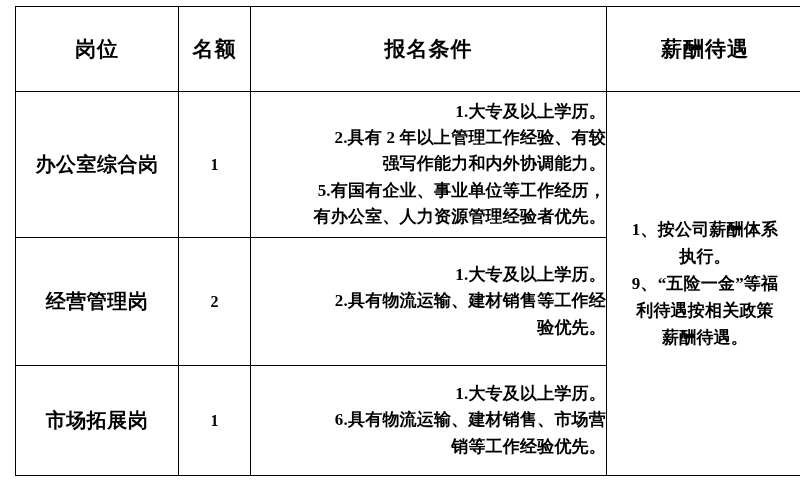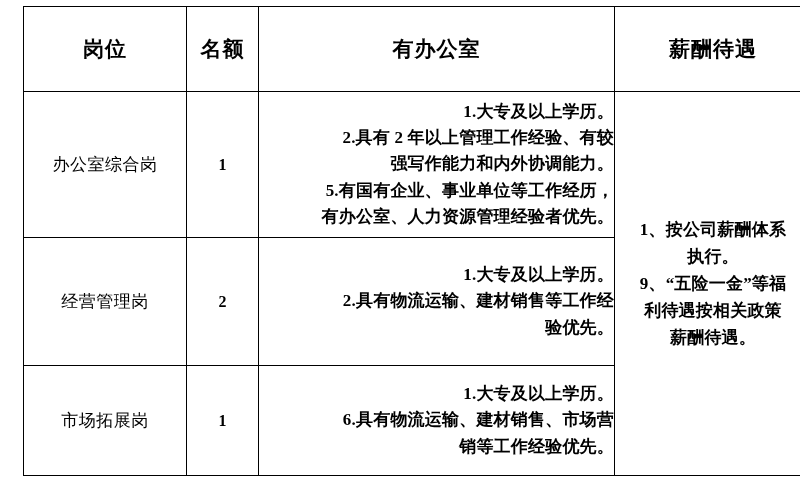--- a/index.html
+++ b/index.html
@@ -13,21 +13,21 @@
     font-family: "Liberation Serif", "DejaVu Serif", serif;
     color: #000000;
     overflow: hidden;
   }
   .page {
     position: relative;
     width: 780px;
     height: 489px;
     background: #ffffff;
     box-sizing: border-box;
-    padding: 6px 6px 6px 23px;
+    padding: 6px 6px 6px 15px;
   }
   table.job-table {
     border-collapse: collapse;
     width: 788px;
     margin: 0 auto;
     table-layout: fixed;
     background: #ffffff;
   }
   table.job-table td {
     border: 1px solid #000000;
@@ -45,22 +45,22 @@
     text-align: center;
     font-weight: bold;
     font-size: 21px;
     letter-spacing: 1px;
     height: 84px;
     line-height: 84px;
     white-space: nowrap;
   }
   .post-cell {
     text-align: center;
-    font-size: 17px;
-    font-weight: normal;
+    font-size: 20px;
+    font-weight: bold;
     letter-spacing: 0.5px;
     white-space: nowrap;
   }
   .quota-cell {
     text-align: center;
     font-size: 16px;
     font-weight: bold;
   }
   .cond-cell {
     padding: 10px 8px 10px 12px;
@@ -92,21 +92,21 @@
     <colgroup>
       <col class="c-post">
       <col class="c-quota">
       <col class="c-cond">
       <col class="c-pay">
     </colgroup>
     <tbody>
       <tr>
         <td class="head-cell">岗位</td>
         <td class="head-cell">名额</td>
-        <td class="head-cell">有办公室</td>
+        <td class="head-cell">报名条件</td>
         <td class="head-cell">薪酬待遇</td>
       </tr>
 
       <tr class="row-office">
         <td class="post-cell">办公室综合岗</td>
         <td class="quota-cell">1</td>
         <td class="cond-cell">
           <span class="line">1.大专及以上学历。</span>
           <span class="line">2.具有 2 年以上管理工作经验、有较</span>
           <span class="line">强写作能力和内外协调能力。</span>

